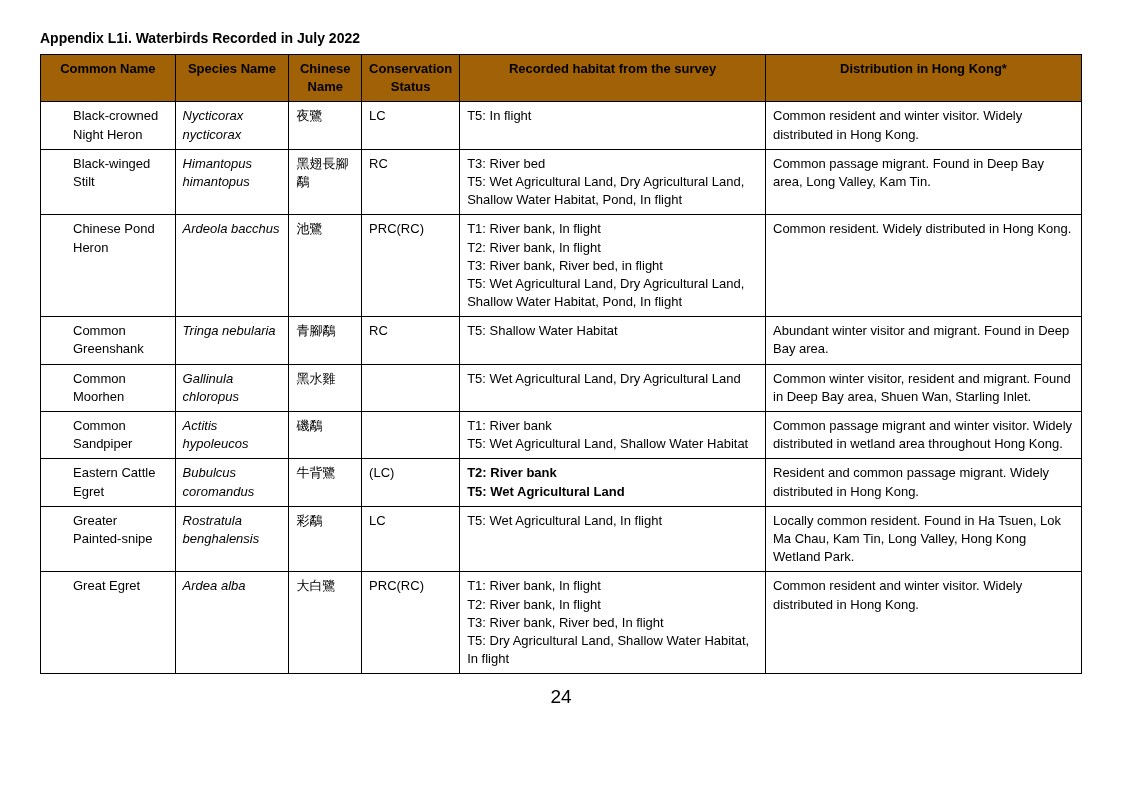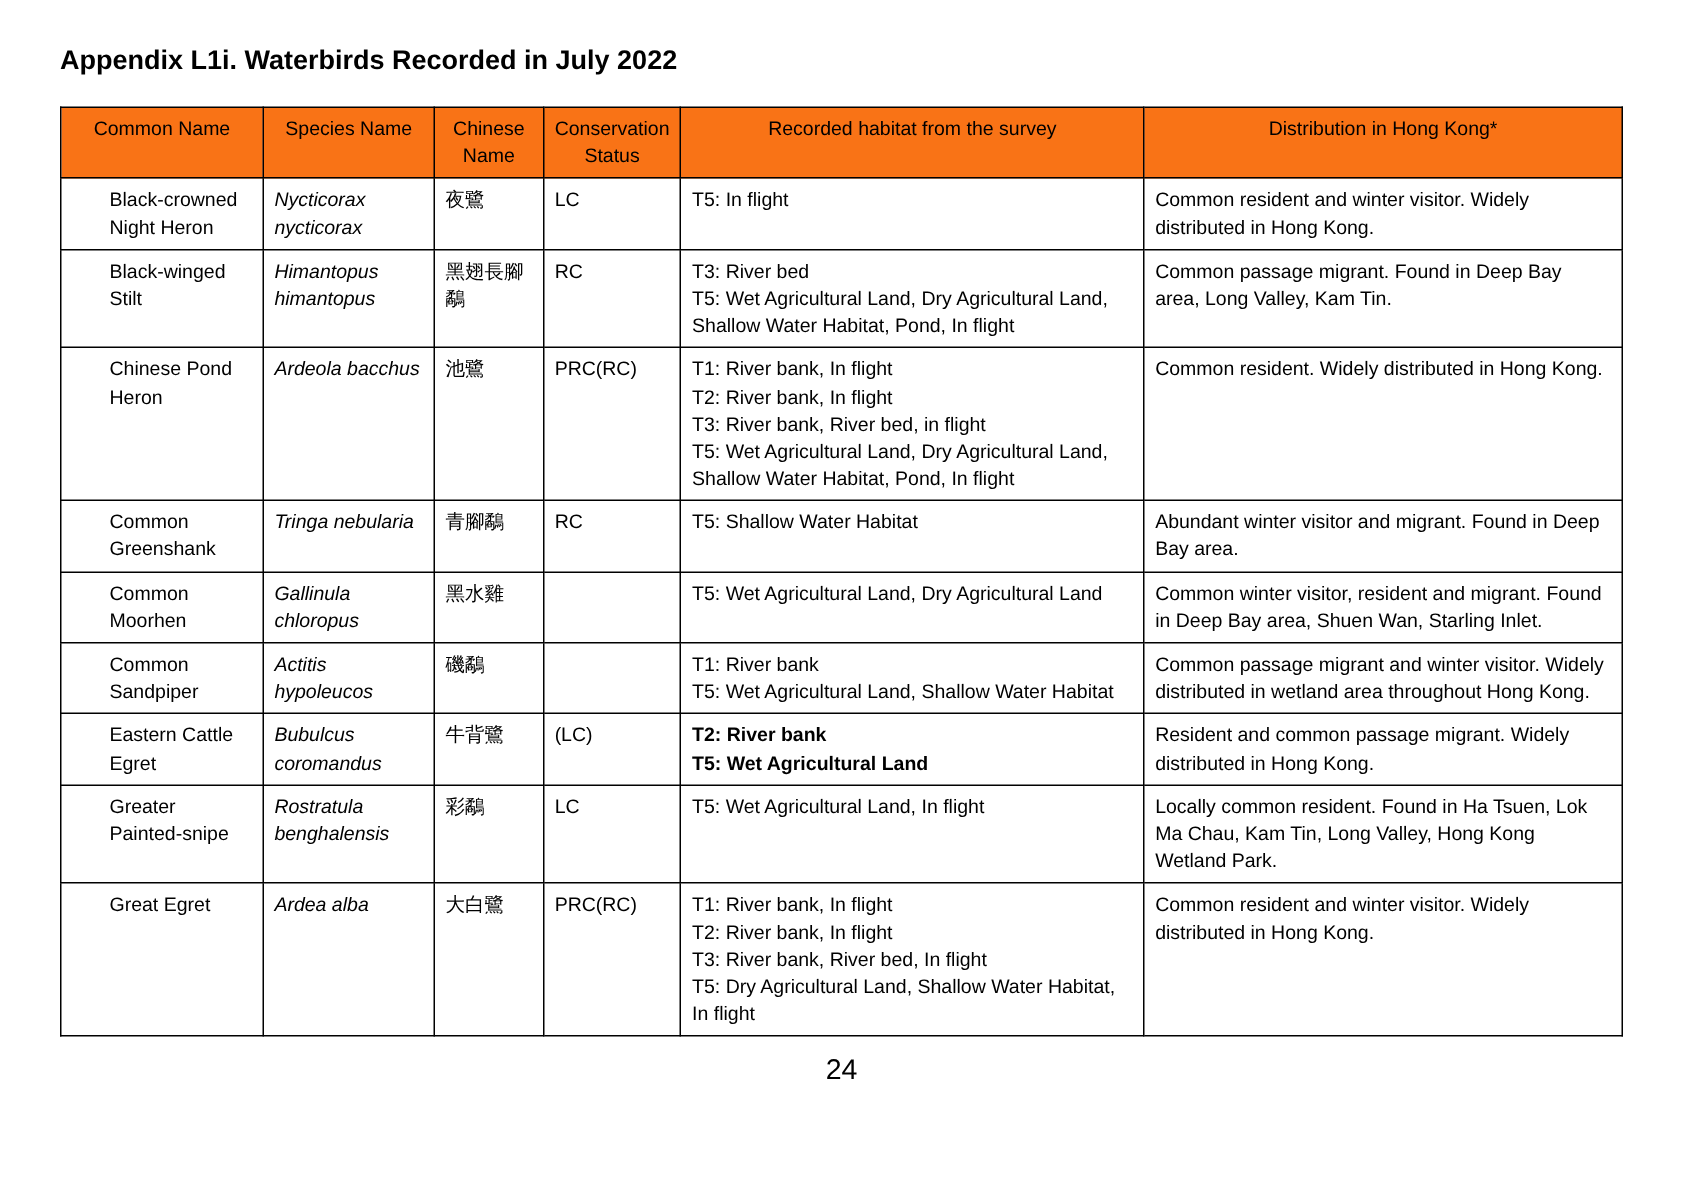--- a/index.html
+++ b/index.html
@@ -5,37 +5,37 @@
     * { box-sizing: border-box; margin: 0; padding: 0; }
     body {
       background: #fff;
       font-family: Arial, sans-serif;
       font-size: 13px;
       padding: 30px 40px;
       color: #000;
     }
     .appendix-title {
       font-weight: bold;
-      font-size: 18px;
-      margin-bottom: 20px;
+      font-size: 14px;
+      margin-bottom: 8px;
     }
     table {
       width: 100%;
       border-collapse: collapse;
       border: 1px solid #000;
     }
     th, td {
       border: 1px solid #000;
       padding: 5px 7px;
       vertical-align: top;
       line-height: 1.4;
     }
     th {
-      background-color: #f97316;
-      font-weight: normal;
+      background-color: #a16207;
+      font-weight: bold;
     }
     .page-num {
       text-align: center;
       margin-top: 12px;
       font-size: 19px;
     }
     td:nth-child(1) { width: 13%; padding-left: 32px; }
     td:nth-child(2) { width: 11%; }
     td:nth-child(3) { width: 7%; }
     td:nth-child(4) { width: 8%; }

